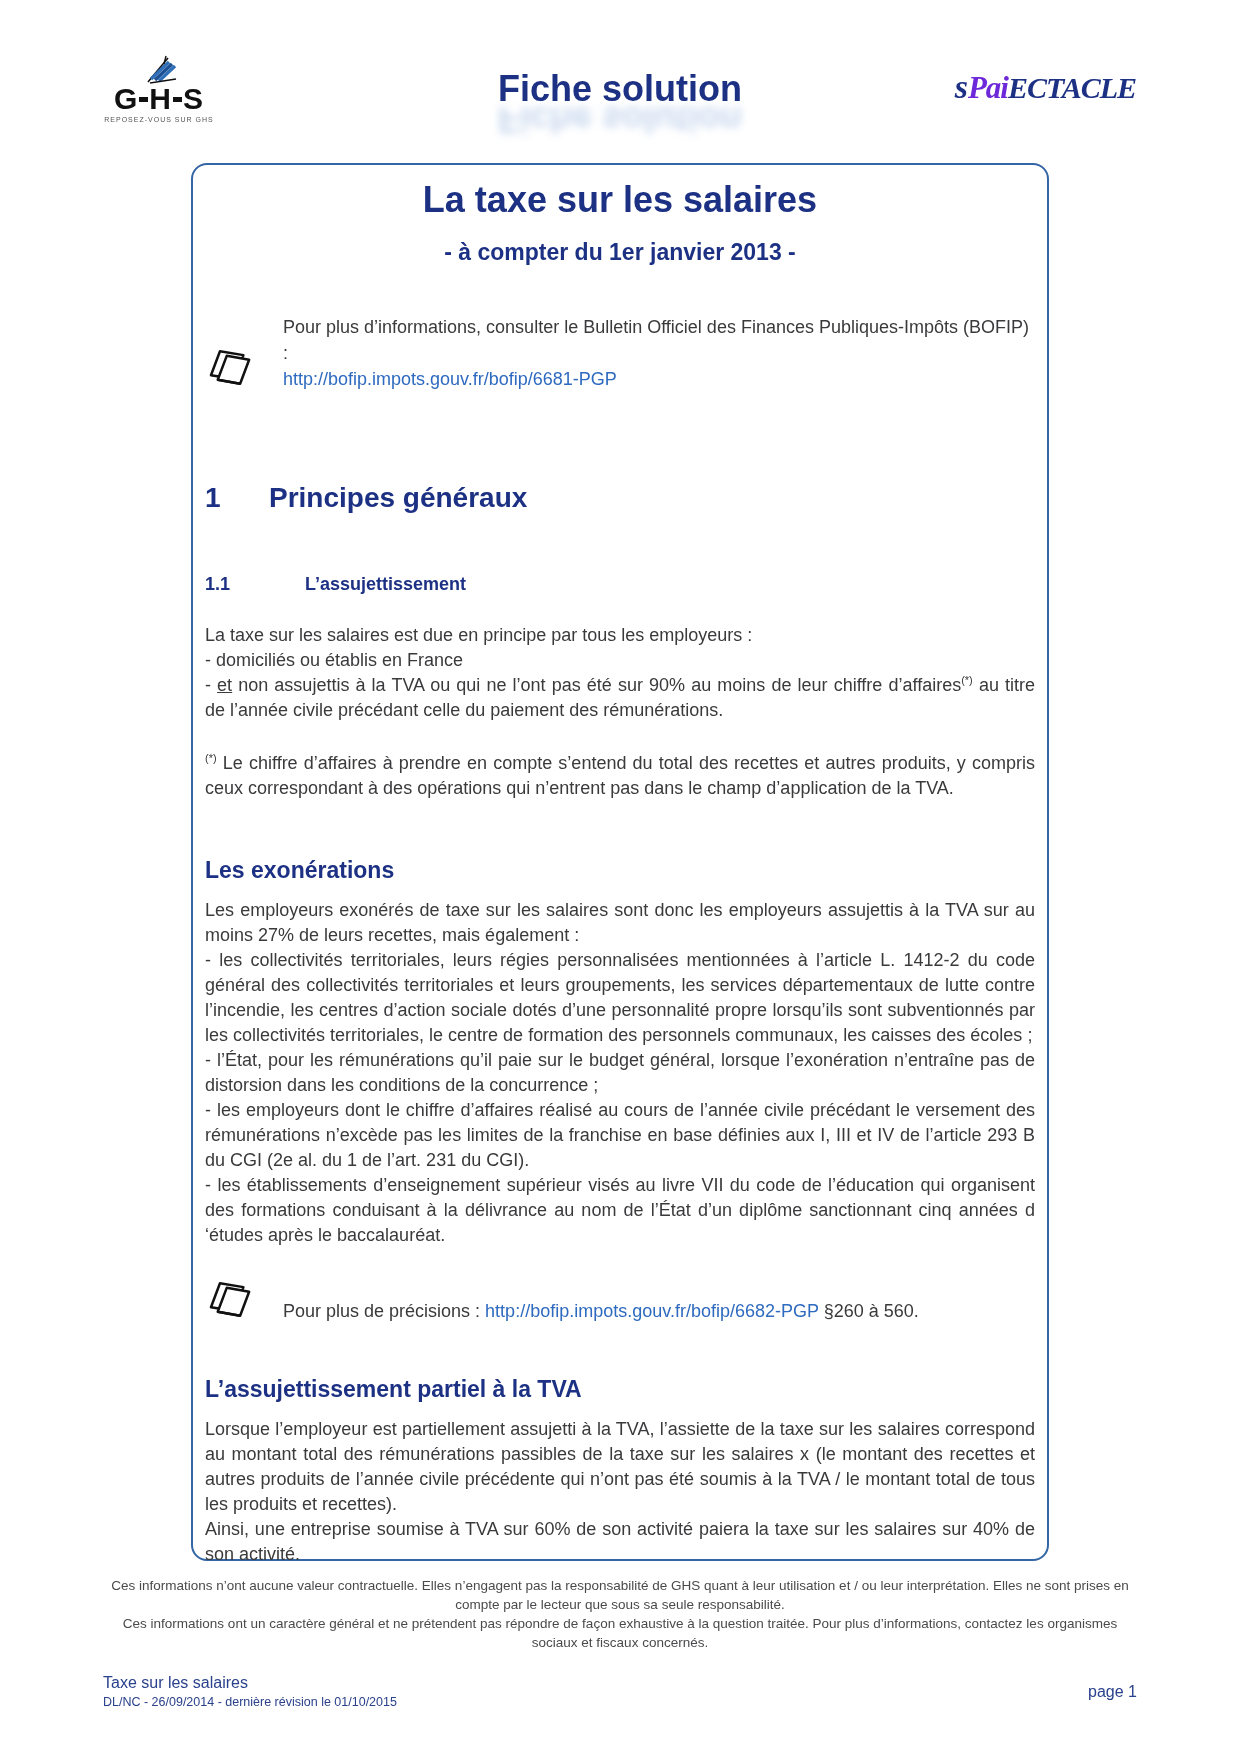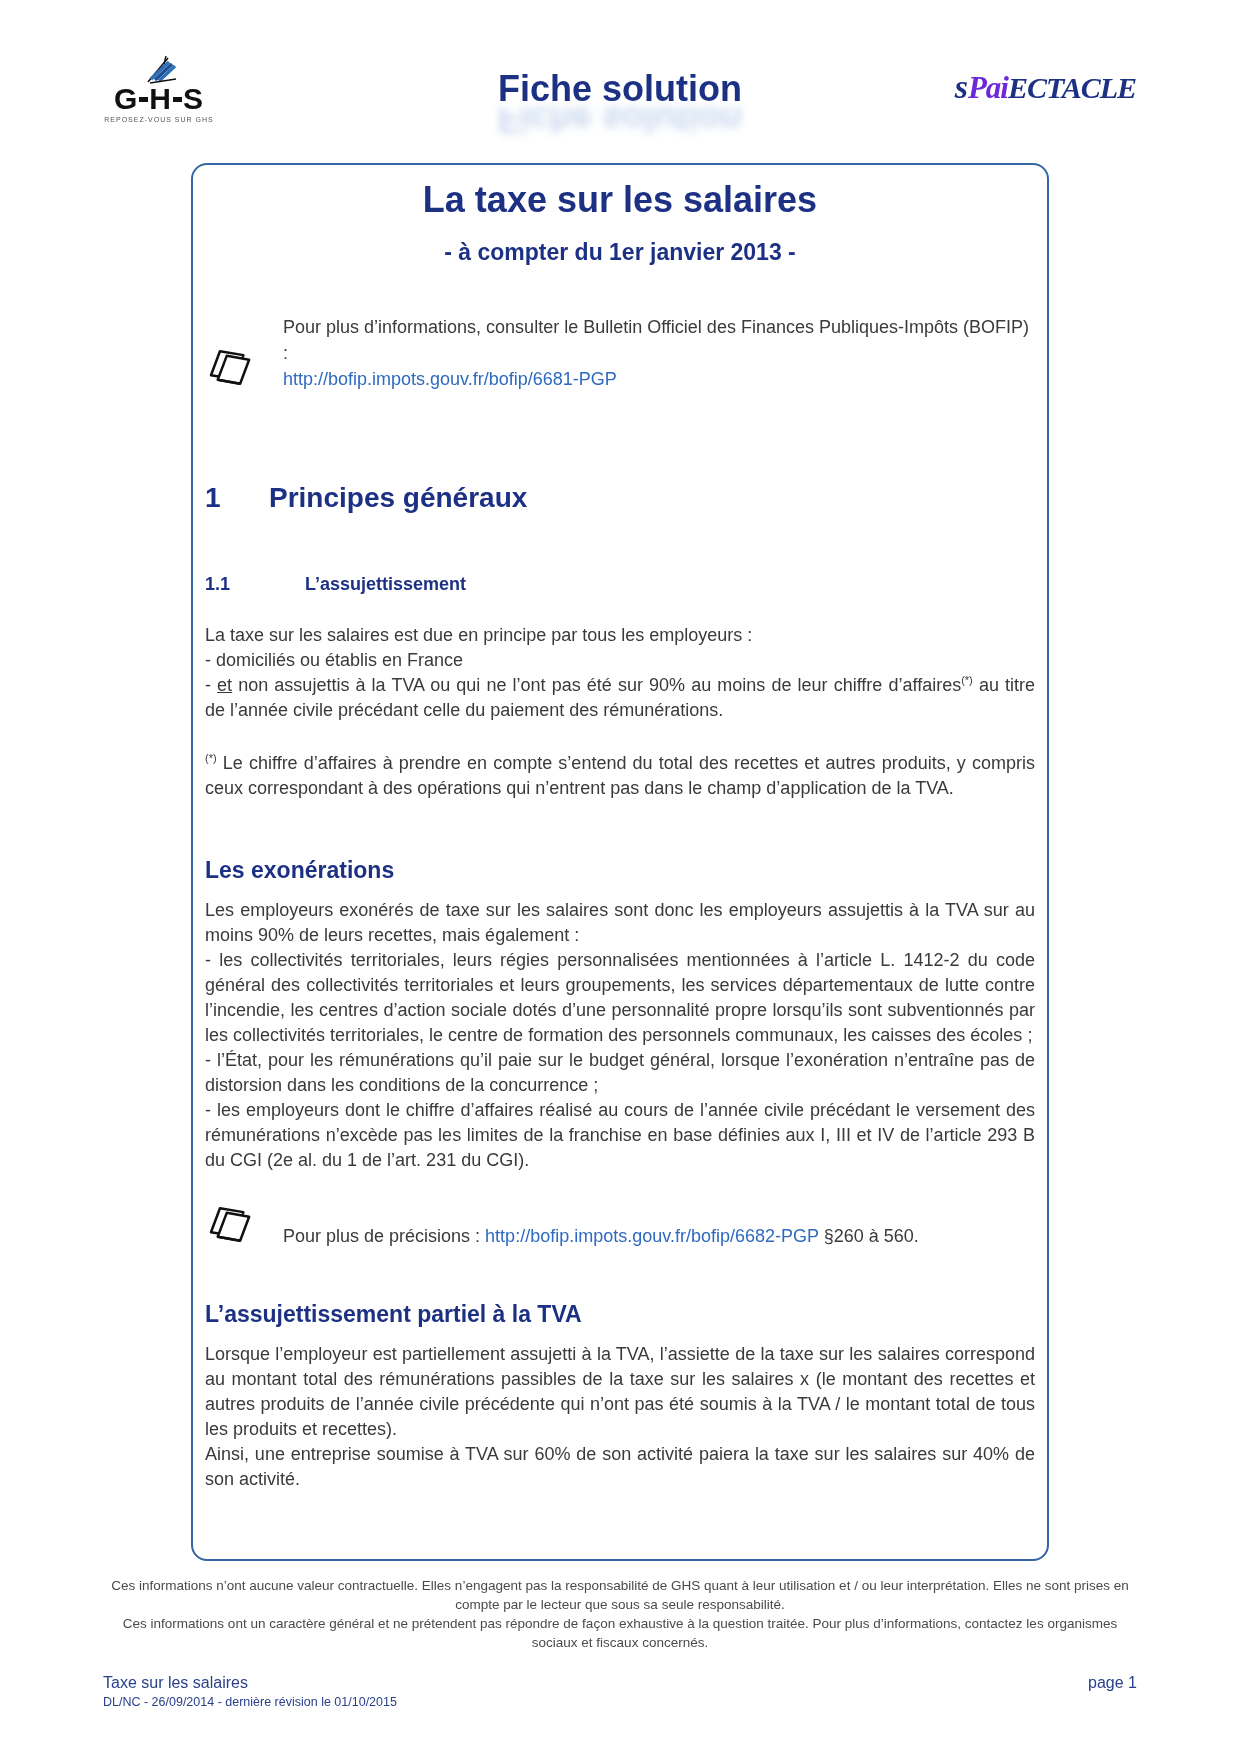--- a/index.html
+++ b/index.html
@@ -55,21 +55,21 @@
   .fn{margin-top:28px;}
   sup{font-size:11px;line-height:0;}
   .u{text-decoration:underline;}
   .exo-body{margin-top:14px;}
   .info-row.second{margin-top:24px;}
   .h-tva{margin-top:52px;}
   .tva-body{margin-top:14px;}
   
   .disclaimer{width:1034px;margin:15px auto 0;font-size:13.5px;line-height:19px;color:#4a4a4c;}
   .disclaimer p{margin:0;text-align:center;}
-  .footer-meta{width:1034px;margin:22px auto 0;display:flex;justify-content:space-between;align-items:flex-start;}
+  .footer-meta{width:1034px;margin:22px auto 0;display:flex;justify-content:space-between;align-items:center;}
   .footer-left .doc-name{font-size:16px;color:#2a418c;}
   .footer-left .revision{font-size:12.5px;color:#2a418c;margin-top:3px;}
   .footer-page{font-size:16px;color:#2a418c;}
 </style>
 </head>
 <body>
 
 <div class="page">
 
   <div class="header">
@@ -136,24 +136,25 @@
       <div class="j"><span>- </span><span class="u">et</span><span> non assujettis à la TVA ou qui ne l’ont pas été sur 90% au moins de leur chiffre d’affaires</span><sup>(*)</sup><span> au titre de l’année civile précédant celle du paiement des rémunérations.</span></div>
     </div>
 
     <div class="body-txt fn j">
       <sup>(*)</sup><span> Le chiffre d’affaires à prendre en compte s’entend du total des recettes et autres produits, y compris ceux correspondant à des opérations qui n’entrent pas dans le champ d’application de la TVA.</span>
     </div>
 
     <div class="h-sub">Les exonérations</div>
 
     <div class="body-txt exo-body">
-      <div class="j">Les employeurs exonérés de taxe sur les salaires sont donc les employeurs assujettis à la TVA sur au moins 90% de leurs recettes, mais également :</div>
+      <div class="j">Les employeurs exonérés de taxe sur les salaires sont donc les employeurs assujettis à la TVA sur au moins 27% de leurs recettes, mais également :</div>
       <div class="j">- les collectivités territoriales, leurs régies personnalisées mentionnées à l’article L. 1412-2 du code général des collectivités territoriales et leurs groupements, les services départementaux de lutte contre l’incendie, les centres d’action sociale dotés d’une personnalité propre lorsqu’ils sont subventionnés par les collectivités territoriales, le centre de formation des personnels communaux, les caisses des écoles ;</div>
       <div class="j">- l’État, pour les rémunérations qu’il paie sur le budget général, lorsque l’exonération n’entraîne pas de distorsion dans les conditions de la concurrence ;</div>
       <div class="j">- les employeurs dont le chiffre d’affaires réalisé au cours de l’année civile précédant le versement des rémunérations n’excède pas les limites de la franchise en base définies aux I, III et IV de l’article 293 B du CGI (2e al. du 1 de l’art. 231 du CGI).</div>
+      <div class="j">- les établissements d’enseignement supérieur visés au livre VII du code de l’éducation qui organisent des formations conduisant à la délivrance au nom de l’État d’un diplôme sanctionnant cinq années d ‘études après le baccalauréat.</div>
     </div>
 
     <div class="info-row second">
       <svg class="book-icon" width="50" height="50" viewBox="0 0 48 48" fill="none" stroke="#111" stroke-width="2.4" stroke-linejoin="round">
         <polygon points="5,30 16,8 38,14 27,36" fill="#ffffff"></polygon>
         <polygon points="11,35 22,13 43,19 32,41" fill="#ffffff"></polygon>
         <path d="M11,35 L32,41"></path>
       </svg>
       <div class="info-text">
         <span>Pour plus de précisions : </span><a class="doc-link">http://bofip.impots.gouv.fr/bofip/6682-PGP</a><span> §260 à 560.</span>

